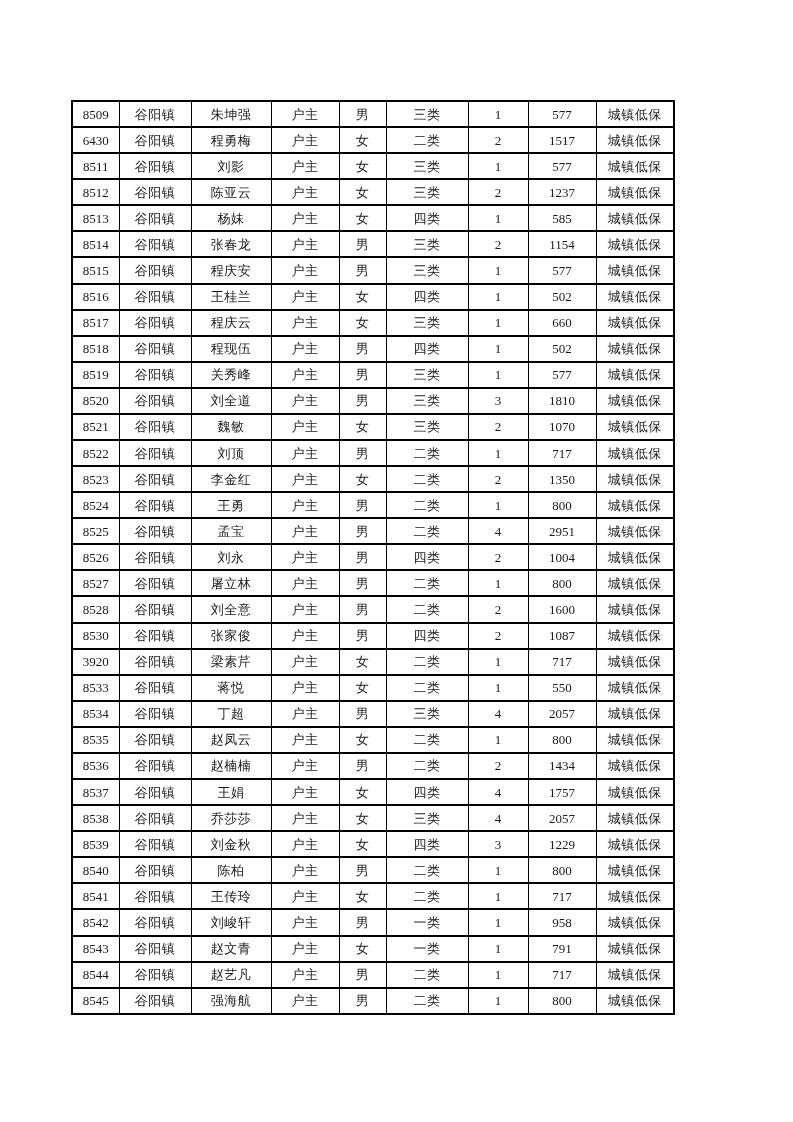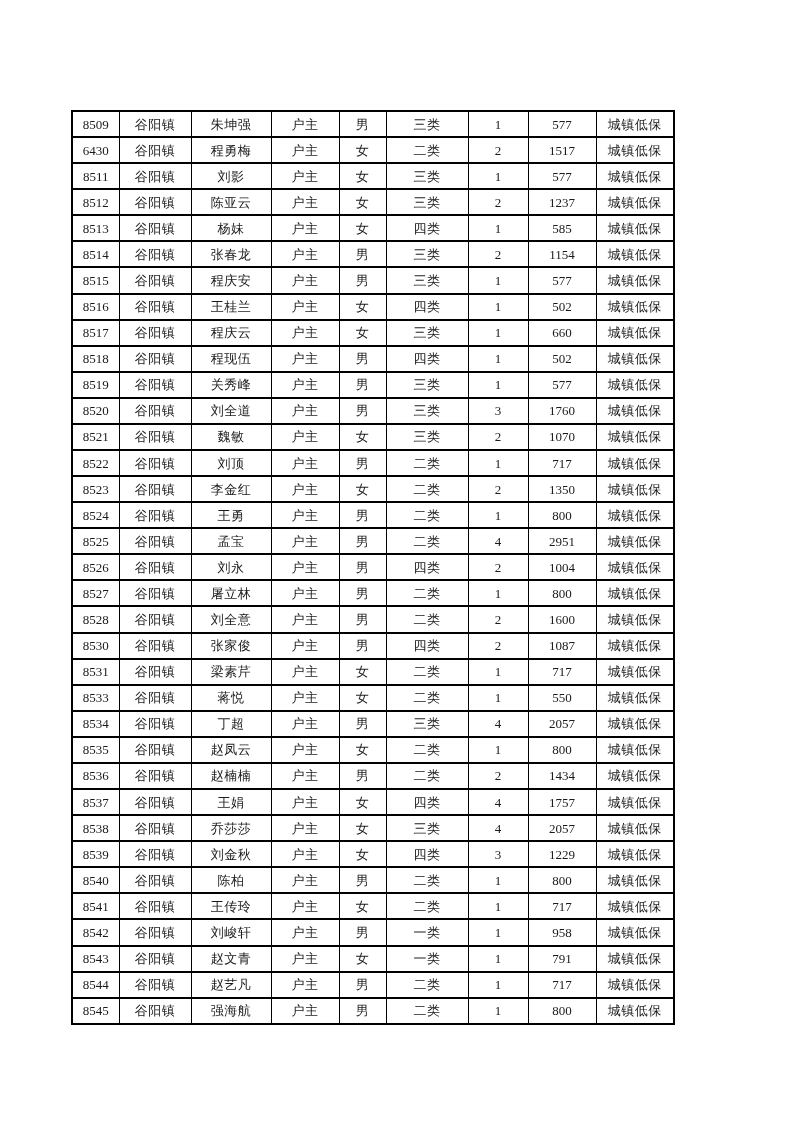--- a/index.html
+++ b/index.html
@@ -11,21 +11,21 @@
     position: relative;
     width: 793px;
     height: 1122px;
     background: var(--bg, #ffffff);
     overflow: hidden;
     font-family: "Liberation Serif", "DejaVu Serif", serif;
   }
   table.welfare-table {
     position: absolute;
     left: 71px;
-    top: 110px;
+    top: 100px;
     width: 602px;
     height: 915px;
     border-collapse: collapse;
     table-layout: fixed;
     border: 2px solid var(--border, #000000);
   }
   table.welfare-table td {
     border-left: 1px solid var(--border, #000000);
     border-right: 1px solid var(--border, #000000);
     border-top: 2px solid var(--border, #000000);
@@ -183,21 +183,21 @@
           <td>城镇低保</td>
         </tr>
         <tr>
           <td class="num">8520</td>
           <td>谷阳镇</td>
           <td>刘全道</td>
           <td>户主</td>
           <td>男</td>
           <td>三类</td>
           <td class="num">3</td>
-          <td class="num">1760</td>
+          <td class="num">1810</td>
           <td>城镇低保</td>
         </tr>
         <tr>
           <td class="num">8521</td>
           <td>谷阳镇</td>
           <td>魏敏</td>
           <td>户主</td>
           <td>女</td>
           <td>三类</td>
           <td class="num">2</td>
@@ -286,21 +286,21 @@
           <td>谷阳镇</td>
           <td>张家俊</td>
           <td>户主</td>
           <td>男</td>
           <td>四类</td>
           <td class="num">2</td>
           <td class="num">1087</td>
           <td>城镇低保</td>
         </tr>
         <tr>
-          <td class="num">8531</td>
+          <td class="num">3920</td>
           <td>谷阳镇</td>
           <td>梁素芹</td>
           <td>户主</td>
           <td>女</td>
           <td>二类</td>
           <td class="num">1</td>
           <td class="num">717</td>
           <td>城镇低保</td>
         </tr>
         <tr>

